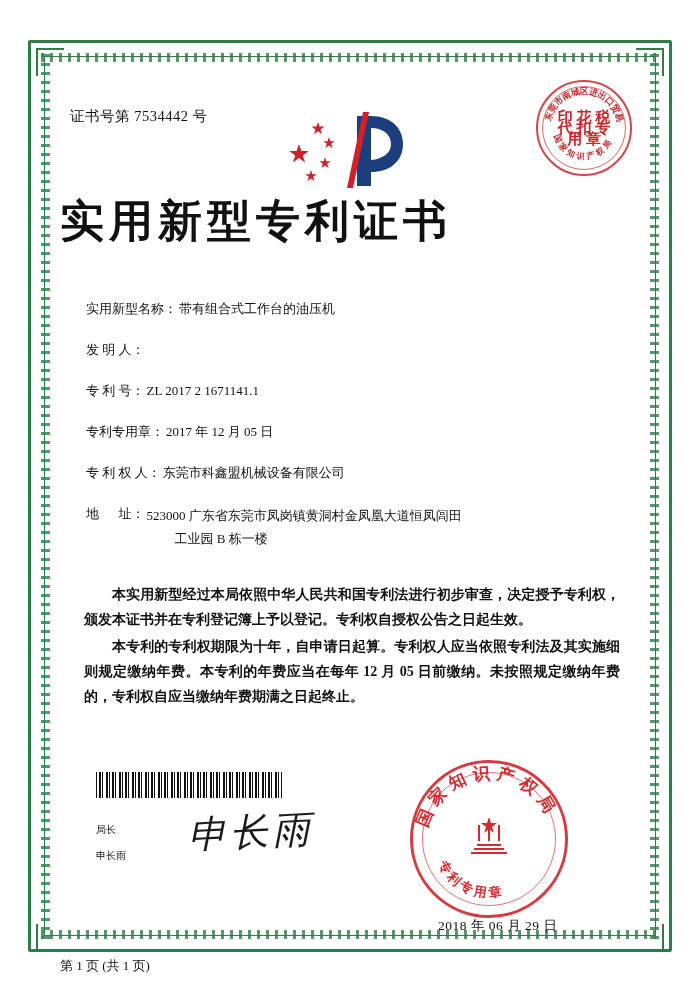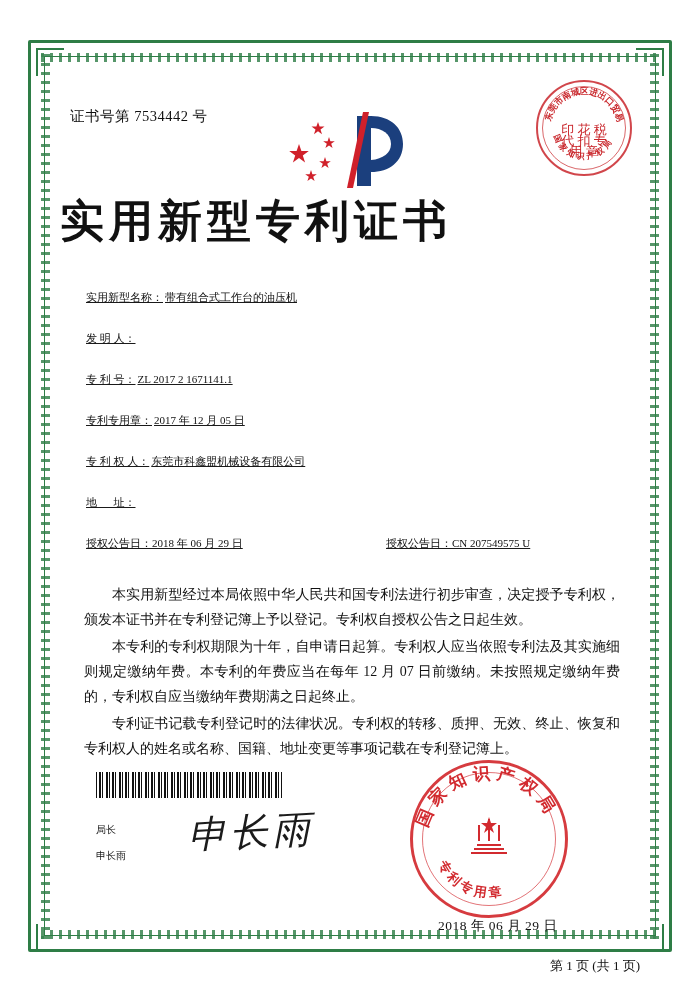--- a/index.html
+++ b/index.html
@@ -108,49 +108,47 @@
     position: absolute; inset: 0;
     color: #c9262b;
     font-size: 8.5px;
     font-weight: bold;
   }
   .seal-top .seal-center {
     position: absolute;
     left: 50%; top: 50%;
     transform: translate(-50%,-50%);
     color: #c9262b;
-    font-size: 13px;
+    font-size: 15px;
     line-height: 11px;
     text-align: center;
-    font-weight: normal;
+    font-weight: bold;
     width: 60px;
-    margin-top: 12px;
   }
 
   
   .doc-title {
     position: absolute;
     left: 0; top: 120px;
     width: 580px;
     text-align: left;
     font-size: 44px;
     font-weight: bold;
     letter-spacing: 5px;
     color: #111;
     font-family: "DejaVu Serif", "Liberation Serif", serif;
   }
 
   
   .fields {
     position: absolute;
-    left: 26px; top: 215px;
+    left: 26px; top: 227px;
     width: 540px;
-    font-size: 11px;
+    font-size: 13px;
     line-height: 20px;
-    text-decoration: underline;
   }
   .field-row {
     display: flex;
     align-items: flex-start;
     margin-bottom: 21px;
     color: #111;
   }
   .field-label {
     white-space: pre;
     flex: 0 0 auto;
@@ -172,20 +170,21 @@
 
   
   .paragraphs {
     position: absolute;
     left: 24px; top: 510px;
     width: 536px;
     font-size: 14px;
     line-height: 25px;
     text-align: justify;
     color: #111;
+    font-weight: bold;
   }
   .paragraphs p {
     margin: 0 0 2px 0;
     text-indent: 28px;
   }
 
   
   .barcode {
     position: absolute;
     left: 36px; top: 700px;
@@ -247,21 +246,21 @@
     font-size: 13.5px;
     color: #111;
     letter-spacing: .5px;
   }
 
   
   .page-footer {
     position: absolute;
     left: 0; top: 885px;
     width: 580px;
-    text-align: right;
+    text-align: left;
     font-size: 13px;
     color: #111;
   }
 </style>
 </head>
 <body>
 
 <div class="cert-page">
 
   <div class="border-outer"></div>
@@ -338,37 +337,30 @@
       </div>
 
       <div class="field-row">
         <span class="field-label">专 利 权 人：</span>
         <span class="field-value">东莞市科鑫盟机械设备有限公司</span>
       </div>
 
       <div class="field-row addr">
         <span class="field-label">地      址：</span>
         <span class="field-value">
+          <span>523000  广东省东莞市凤岗镇黄洞村金凤凰大道恒凤闾田</span>
+          <span class="addr-line2">工业园 B 栋一楼</span>
         </span>
       </div>
 
-      <div class="two-col">
-        <div class="col-a">
-          <span>授权公告日：</span><span>2018 年 06 月 29 日</span>
-        </div>
-        <div class="col-b">
-          <span>授权公告日：</span><span>CN 207549575 U</span>
-        </div>
-      </div>
     </div>
 
     <div class="paragraphs">
       <p>本实用新型经过本局依照中华人民共和国专利法进行初步审查，决定授予专利权，颁发本证书并在专利登记簿上予以登记。专利权自授权公告之日起生效。</p>
-      <p>本专利的专利权期限为十年，自申请日起算。专利权人应当依照专利法及其实施细则规定缴纳年费。本专利的年费应当在每年 12 月 07 日前缴纳。未按照规定缴纳年费的，专利权自应当缴纳年费期满之日起终止。</p>
-      <p>专利证书记载专利登记时的法律状况。专利权的转移、质押、无效、终止、恢复和专利权人的姓名或名称、国籍、地址变更等事项记载在专利登记簿上。</p>
+      <p>本专利的专利权期限为十年，自申请日起算。专利权人应当依照专利法及其实施细则规定缴纳年费。本专利的年费应当在每年 12 月 05 日前缴纳。未按照规定缴纳年费的，专利权自应当缴纳年费期满之日起终止。</p>
     </div>
 
     <div class="barcode"></div>
 
     <div class="sign-block">
       <div>局长</div>
       <div>申长雨</div>
     </div>
     <div class="signature">申长雨</div>
 

